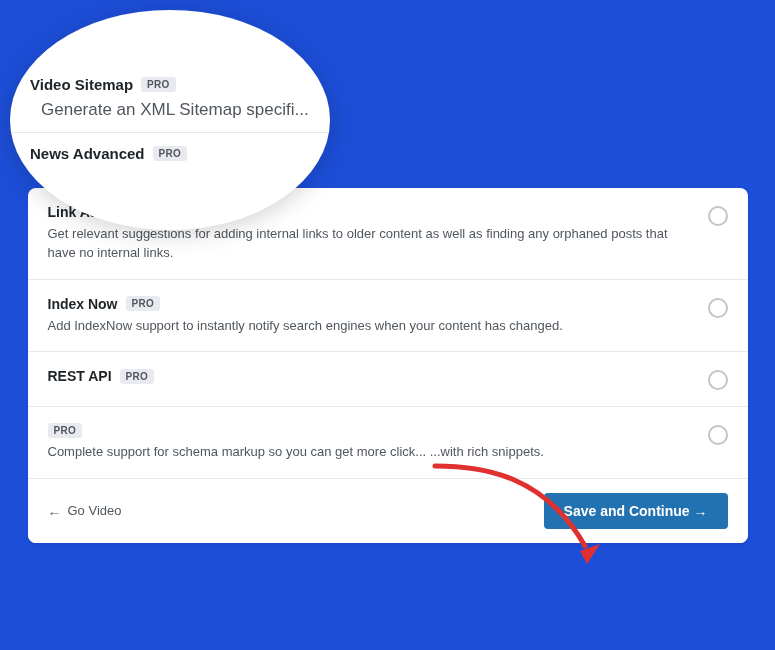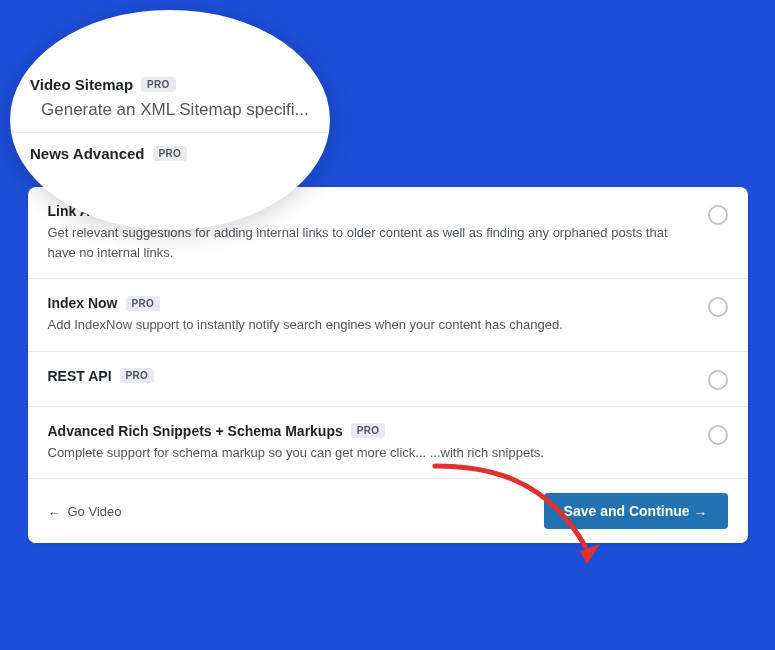--- a/index.html
+++ b/index.html
@@ -214,21 +214,20 @@
             <div class="item-title-row">
               <span class="item-title">REST API</span>
               <span class="pro-badge">PRO</span>
             </div>
           </div>
           <div class="radio-circle"></div>
         </div>
         <div class="item-row">
           <div class="item-content">
             <div class="item-title-row">
-              <span class="item-title">Advanced Rich Snippets + Schema Markups</span>
               <span class="pro-badge">PRO</span>
             </div>
             <div class="item-desc">Complete support for schema markup so you can get more click... ...with rich snippets.</div>
           </div>
           <div class="radio-circle"></div>
         </div>
       </div>
 
     <div class="footer">
       <button class="go-back-btn">

